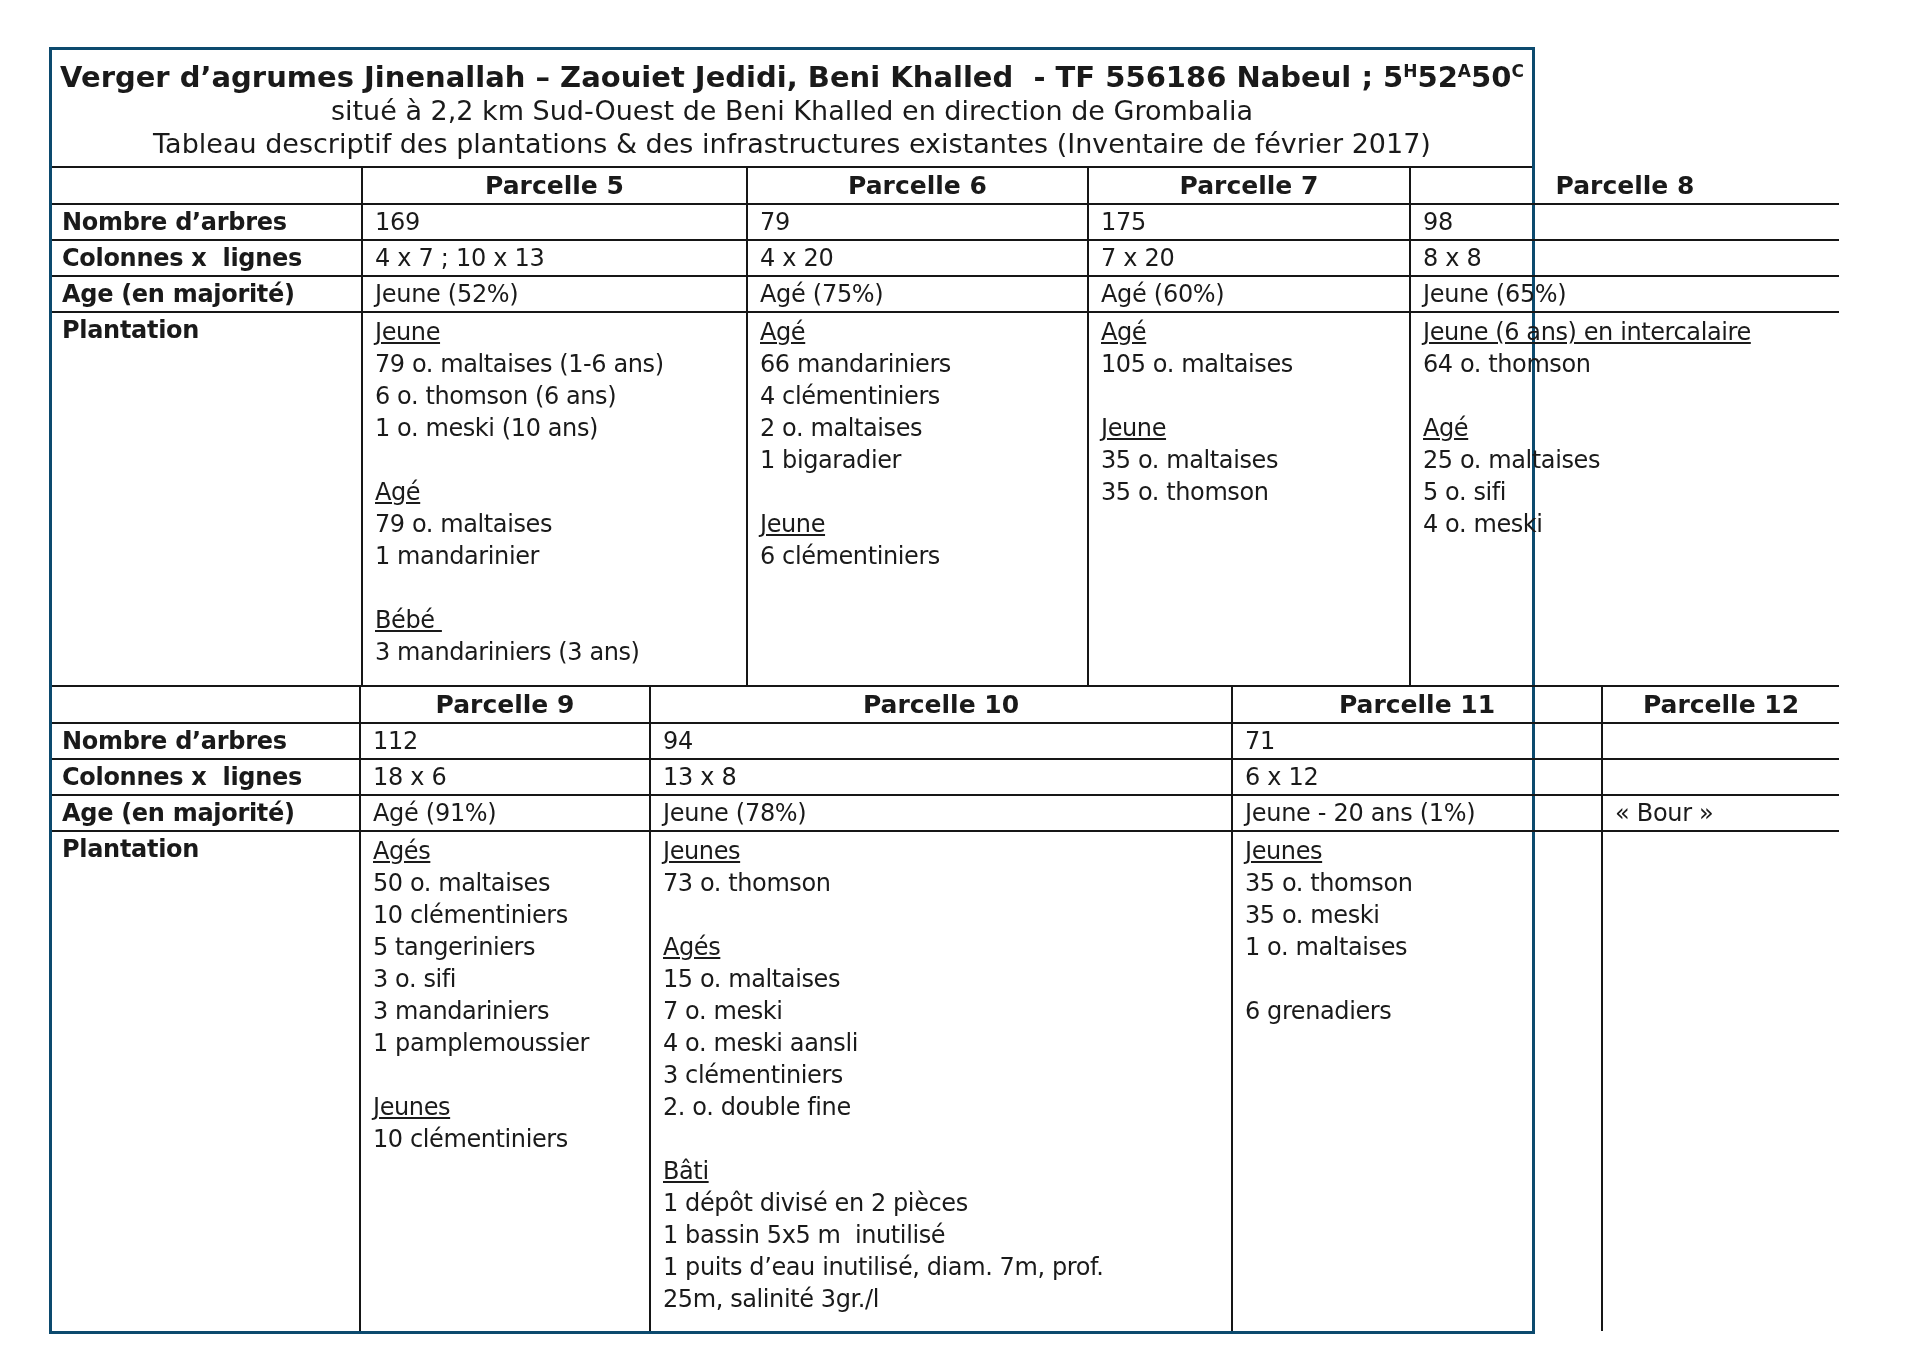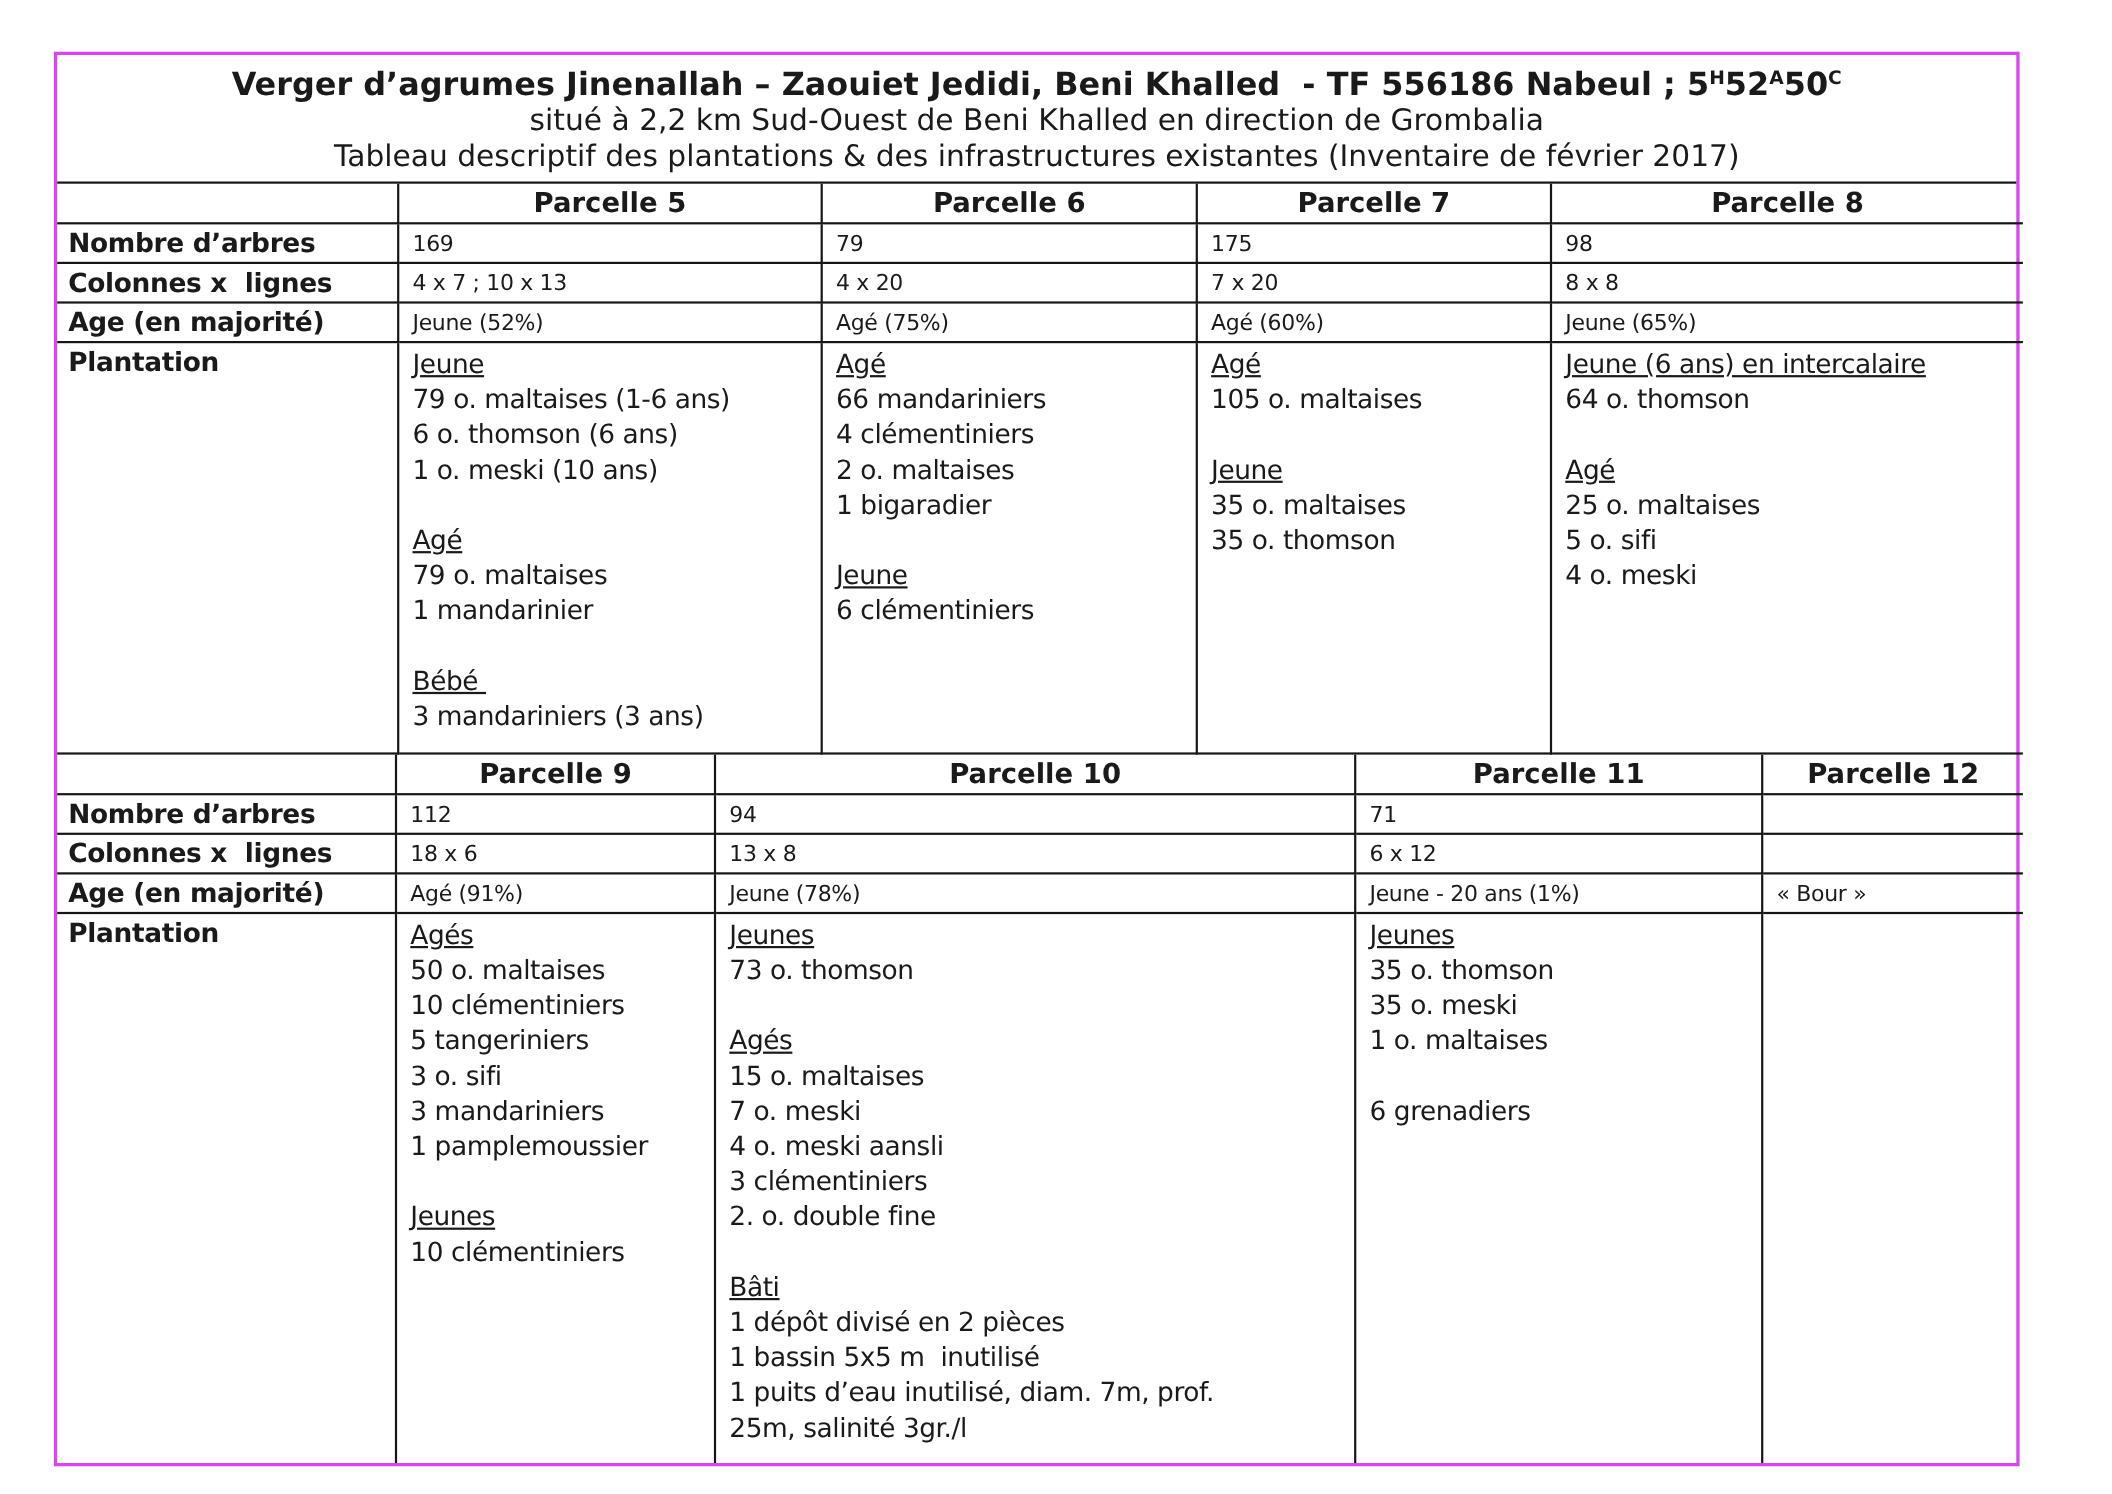--- a/index.html
+++ b/index.html
@@ -5,22 +5,22 @@
   * { margin: 0; padding: 0; box-sizing: border-box; }
   html, body {
     width: 1920px; height: 1358px;
     background: #ffffff;
     font-family: "DejaVu Sans", "Liberation Sans", sans-serif;
     color: #1a1a1a;
   }
   #doc {
     position: absolute;
     left: 49px; top: 47px;
-    width: 1787px;
-    border: 3px solid #d946ef;
+    width: 1486px;
+    border: 3px solid #0c4a6e;
     background: #ffffff;
   }
   
   #title-block {
     border-bottom: 2px solid #161616;
     padding: 5px 0 6px 0;
     text-align: center;
   }
   .title-line1 {
     font-size: 29px;
@@ -62,21 +62,21 @@
     white-space: pre;
   }
   .label-cell {
     font-weight: bold;
     font-size: 24px;
     padding-left: 10px;
     letter-spacing: -0.3px;
     white-space: pre;
   }
   .data-cell {
-    font-size: 20px;
+    font-size: 24px;
     padding-left: 12px;
     letter-spacing: -0.3px;
     white-space: pre;
     margin-left: 44px;
   }
   .plant-row-1 { height: 374px; }
   .plant-row-2 { height: 485px; }
   .plant-cell, .plant-label { vertical-align: top; }
   .plant-label { padding-top: 3px; }
   .plant-cell { padding: 3px 0 16px 12px; }

